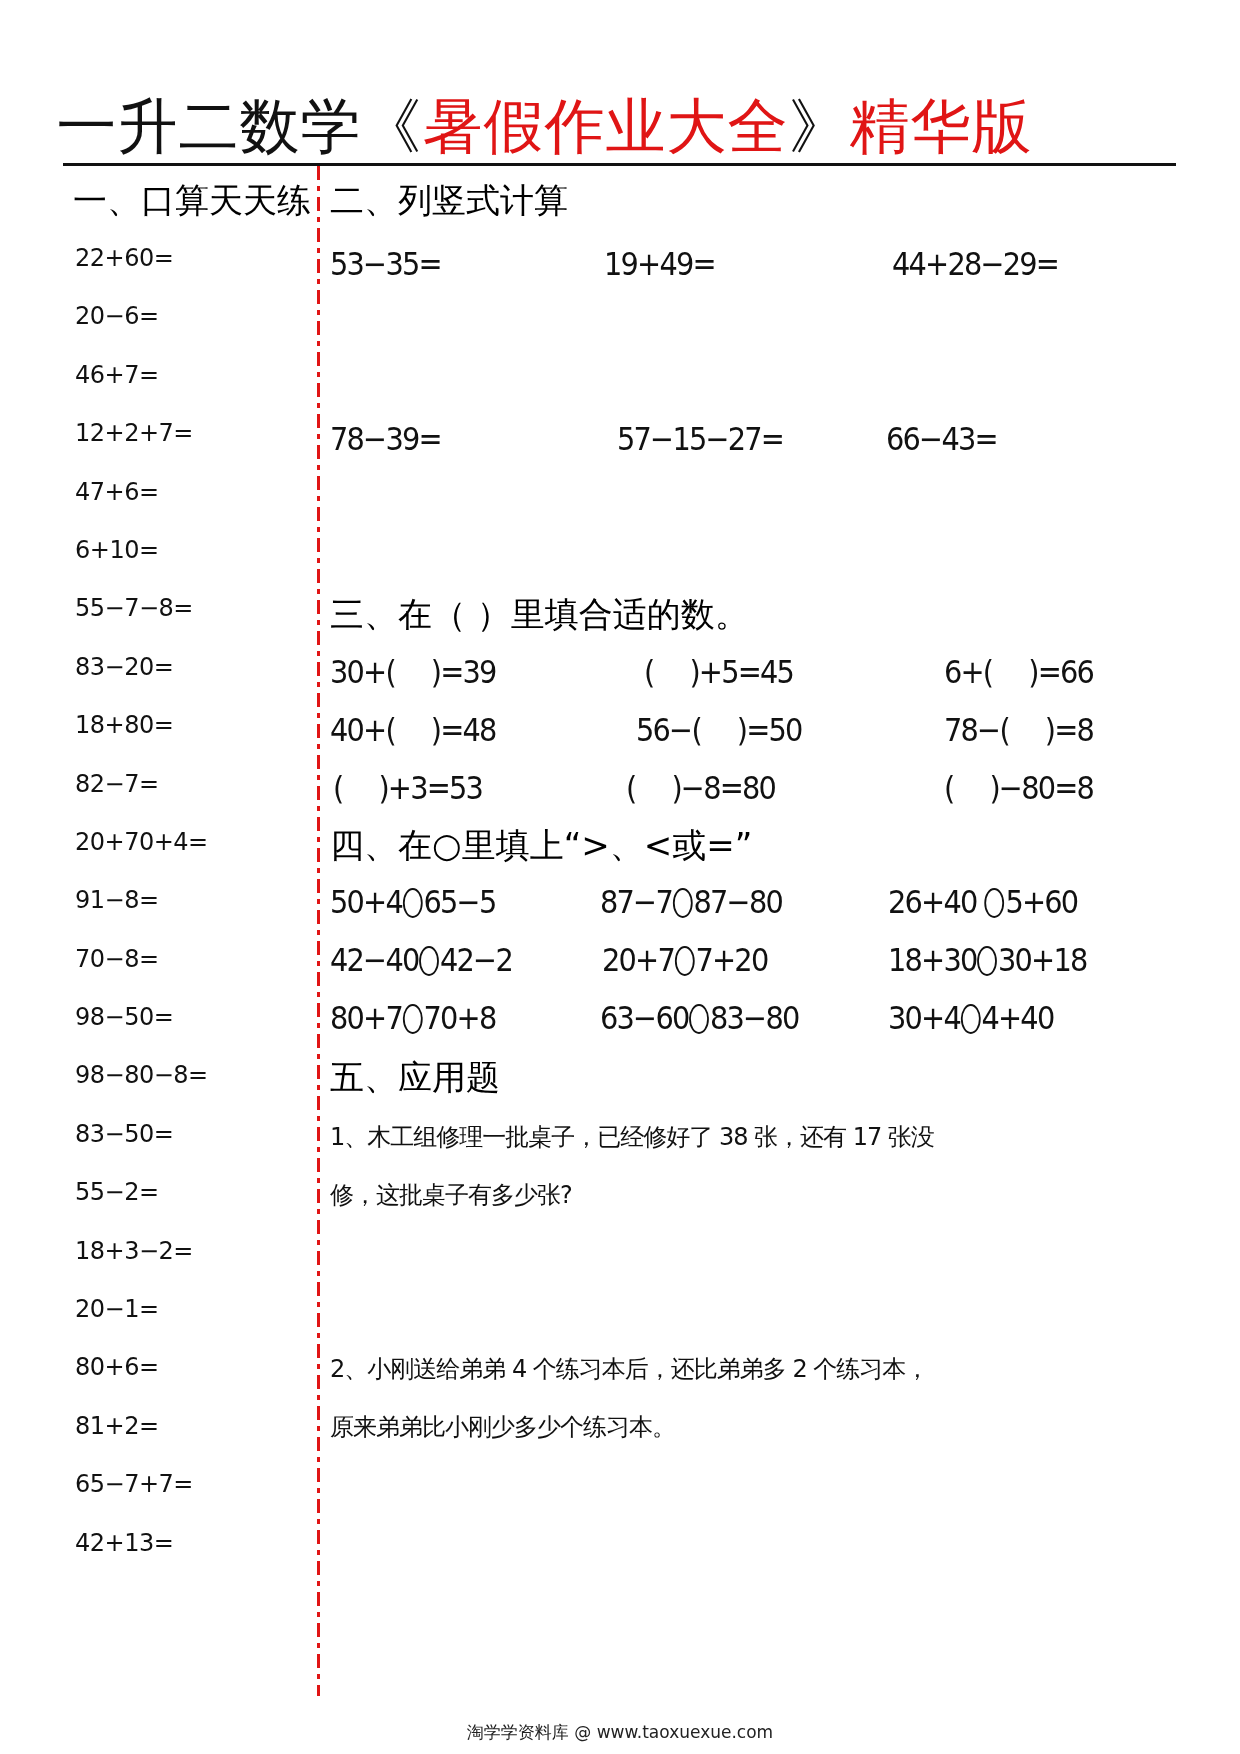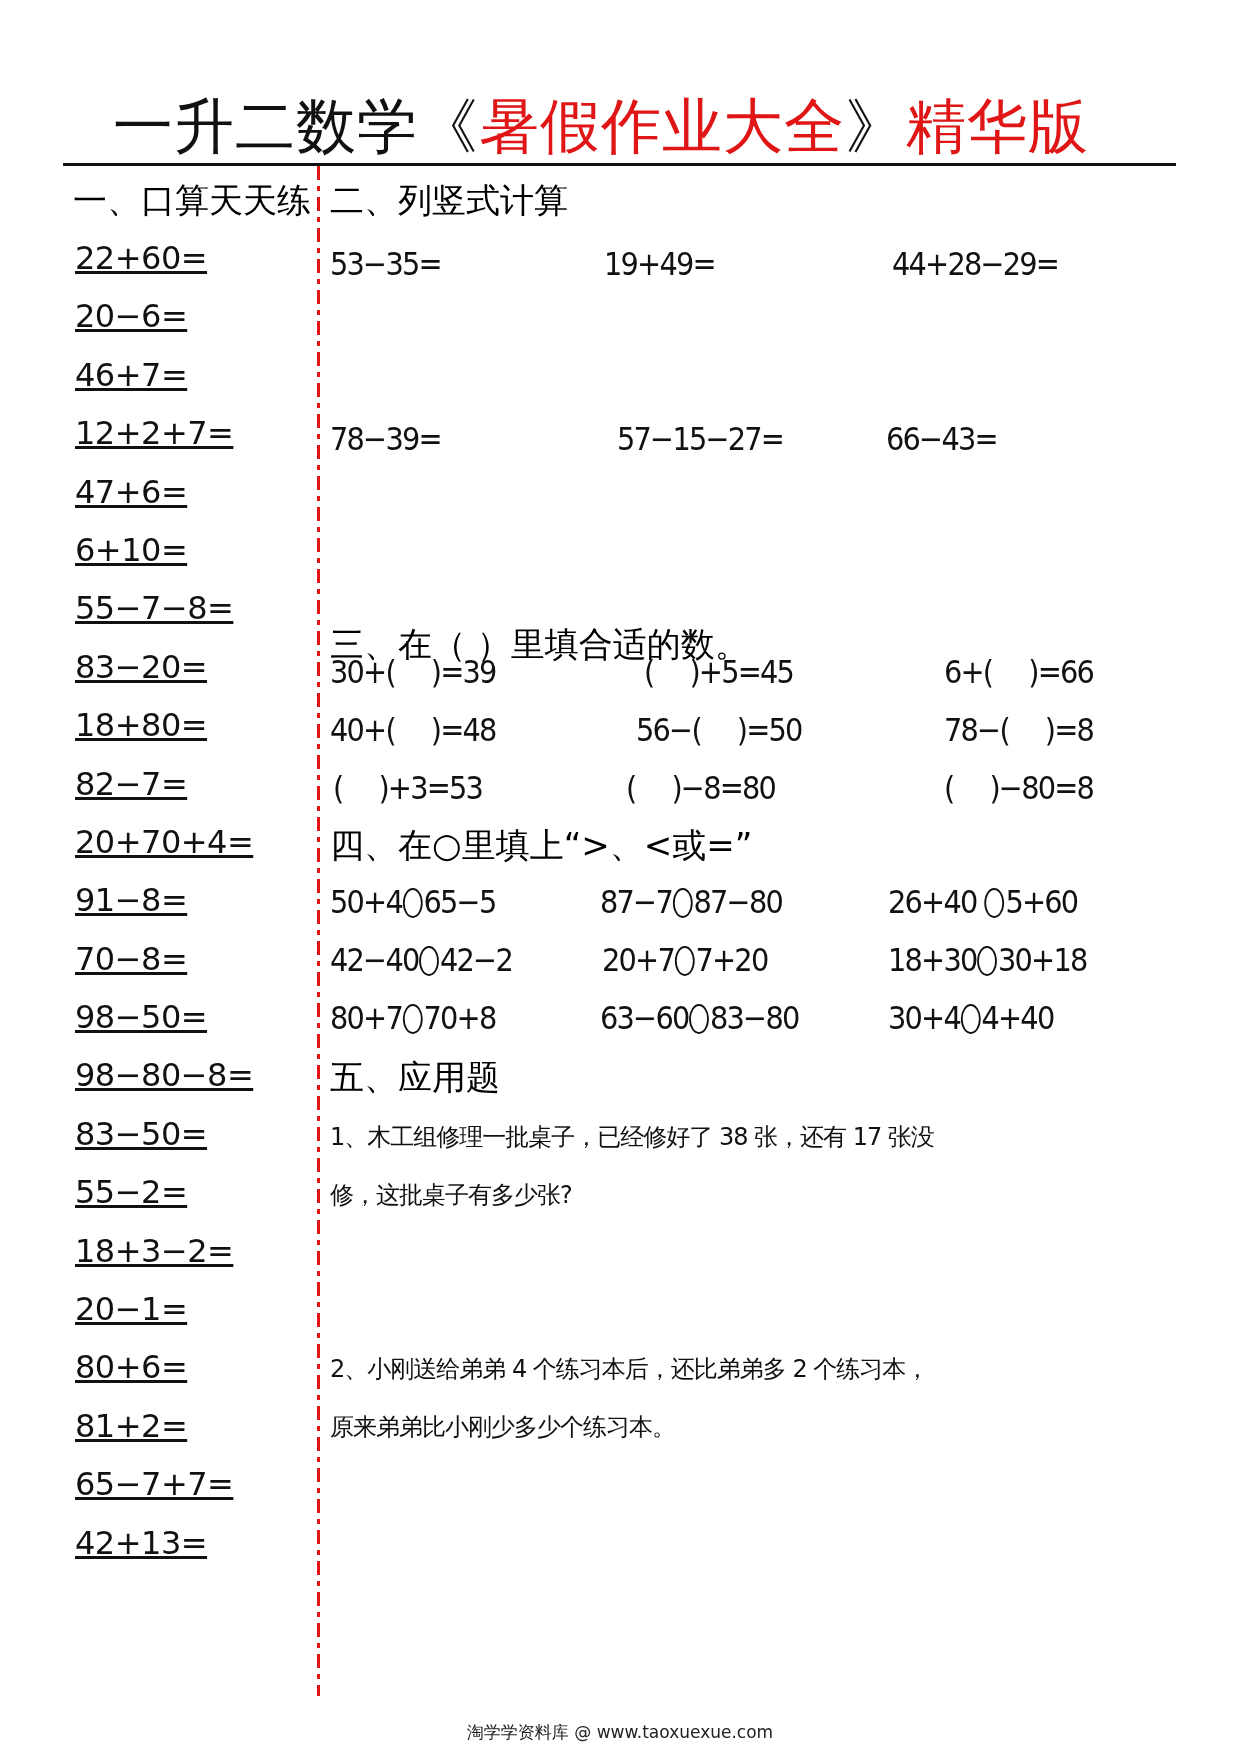--- a/index.html
+++ b/index.html
@@ -13,21 +13,21 @@
       position: relative;
       overflow: hidden;
       font-family: "DejaVu Sans", "Liberation Sans", sans-serif;
       color: #111111;
     }
     .title {
       position: absolute;
       left: 0;
       top: 88px;
       width: 1089px;
-      text-align: right;
+      text-align: center;
       font-size: 60px;
       line-height: 76px;
       letter-spacing: 1px;
       white-space: nowrap;
     }
     .title .black { color: #111111; }
     .title .red { color: #e01515; }
     .title-rule {
       position: absolute;
       left: 63px;
@@ -61,25 +61,24 @@
     .mental-list {
       position: absolute;
       left: 75px;
       top: 236px;
       margin: 0;
       padding: 0;
       list-style: none;
     }
     .mental-list li {
       height: 58.4px;
-      font-size: 32px;
+      font-size: 24px;
       line-height: 44px;
       white-space: nowrap;
       letter-spacing: -0.5px;
-      text-decoration: underline;
     }
     .eq {
       position: absolute;
       font-size: 32px;
       line-height: 44px;
       white-space: nowrap;
       letter-spacing: -2px;
       transform: scaleX(0.9);
       transform-origin: left center;
     }
@@ -153,21 +152,21 @@
 </ul>
 
 <div class="section-heading" style="left:330px; top:178px;">二、列竖式计算</div>
 <div class="eq" style="left:330px; top:242px;">53−35=</div>
 <div class="eq" style="left:604px; top:242px;">19+49=</div>
 <div class="eq" style="left:892px; top:242px;">44+28−29=</div>
 <div class="eq" style="left:330px; top:417px;">78−39=</div>
 <div class="eq" style="left:617px; top:417px;">57−15−27=</div>
 <div class="eq" style="left:886px; top:417px;">66−43=</div>
 
-<div class="section-heading" style="left:330px; top:592px;margin-top:30px;">三、在（  ）里填合适的数。</div>
+<div class="section-heading" style="left:330px; top:592px;">三、在（  ）里填合适的数。</div>
 
 <div class="eq" style="left:330px; top:650px;">
   <span>30+(</span><span class="blank"></span><span>)=39</span>
 </div>
 <div class="eq" style="left:644px; top:650px;">
   <span>(</span><span class="blank"></span><span>)+5=45</span>
 </div>
 <div class="eq" style="left:944px; top:650px;">
   <span>6+(</span><span class="blank"></span><span>)=66</span>
 </div>

